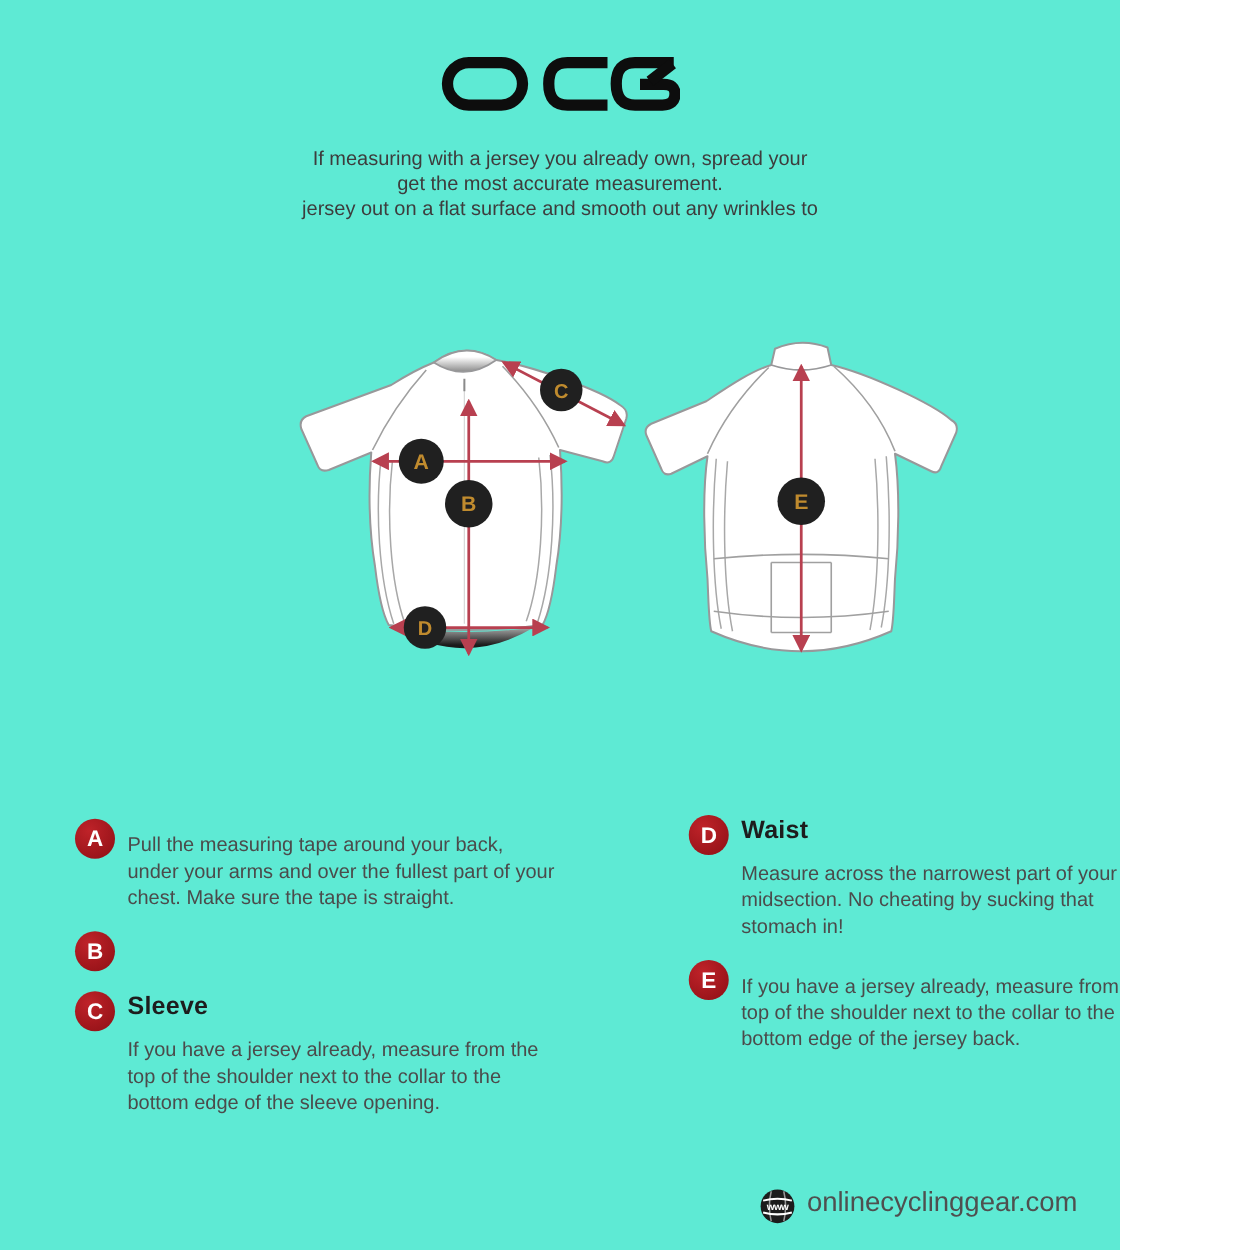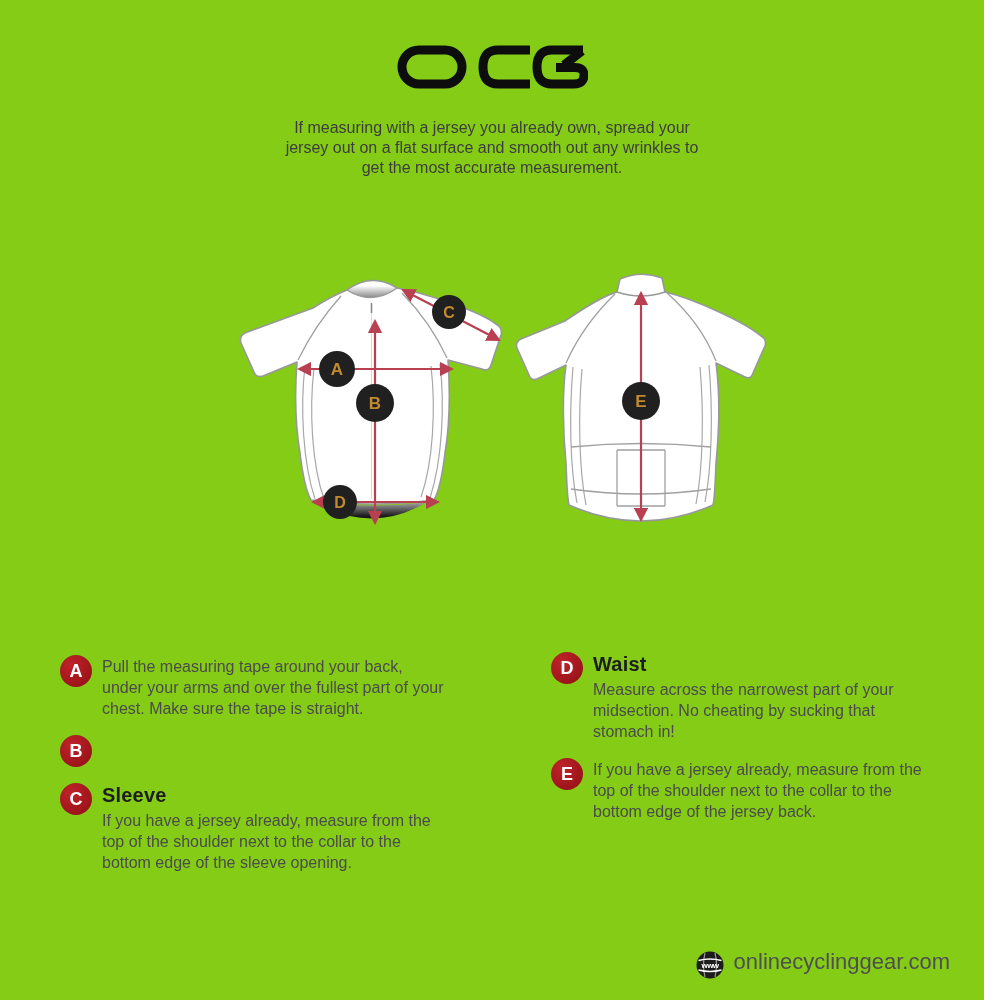--- a/index.html
+++ b/index.html
@@ -1,18 +1,18 @@
 <!DOCTYPE html>
 <html><head>
 <meta charset="utf-8">
 <style>
   * { margin:0; padding:0; box-sizing:border-box; }
   html,body { background:#ffffff; }
   .page {
-    position:relative; width:984px; height:1000px; background:#84cc16;
+    position:relative; width:896px; height:1000px; background:#5eead4;
     font-family:"Liberation Sans", sans-serif; overflow:hidden;
   }
   
   .logo { position:absolute; top:44px; left:0; right:0; display:flex; justify-content:center; }
   
   .intro {
     position:absolute; top:118px; left:0; right:0;
     text-align:center; font-size:16px; line-height:20px; color:#3d3d3d;
   }
   
@@ -28,21 +28,21 @@
     background:radial-gradient(circle at 35% 30%, #bf2329, #9a141a 75%);
     color:#ffffff; font-weight:bold; font-size:18px;
     display:flex; align-items:center; justify-content:center;
     margin-right:10px; margin-top:1px;
   }
   .sec-text h3 {
     font-size:20px; font-weight:bold; color:#1d1d1d; line-height:26px;
     letter-spacing:0.2px;
   }
   .sec-text p {
-    font-size:16px; color:#4b4b4b; line-height:21px; max-width:342px; margin-top:2px;
+    font-size:16px; color:#4b4b4b; line-height:21px; max-width:342px; margin-top:12px;
   }
   
   .footer {
     position:absolute; top:949px; right:34px;
     display:flex; align-items:flex-start; gap:8px;
   }
   .footer .site { font-size:22px; color:#4f4f4f; }
 </style>
 </head>
 <body>
@@ -55,22 +55,22 @@
         <rect x="6" y="6" width="60" height="34" rx="17"></rect>
         <path d="M134,6 H102 Q87,6 87,23 Q87,40 102,40 H134"></path>
         <path d="M160,23.5 H179 Q188,23.5 188,31 Q188,40 178,40 H156 Q141,40 141,23 Q141,6 156,6 H187"></path>
         <path d="M186,7 L168,21"></path>
       </g>
     </svg>
   </div>
 
   <div class="intro">
     <div>If measuring with a jersey you already own, spread your</div>
+    <div>get the most accurate measurement.</div>
     <div>jersey out on a flat surface and smooth out any wrinkles to</div>
-    <div>get the most accurate measurement.</div>
   </div>
 
   <svg class="jersey-front" width="280" height="285" viewBox="0 0 280 285">
     <defs>
       <marker id="arrF" viewBox="0 0 10 10" refX="8.5" refY="5" markerWidth="6.5" markerHeight="6.5" orient="auto-start-reverse">
         <path d="M0,0 L10,5 L0,10 Z" fill="#b84050"></path>
       </marker>
       <linearGradient id="collarG" x1="0" y1="0" x2="0" y2="1">
         <stop offset="30%" stop-color="#ffffff"></stop>
         <stop offset="100%" stop-color="#8a8a8a"></stop>

